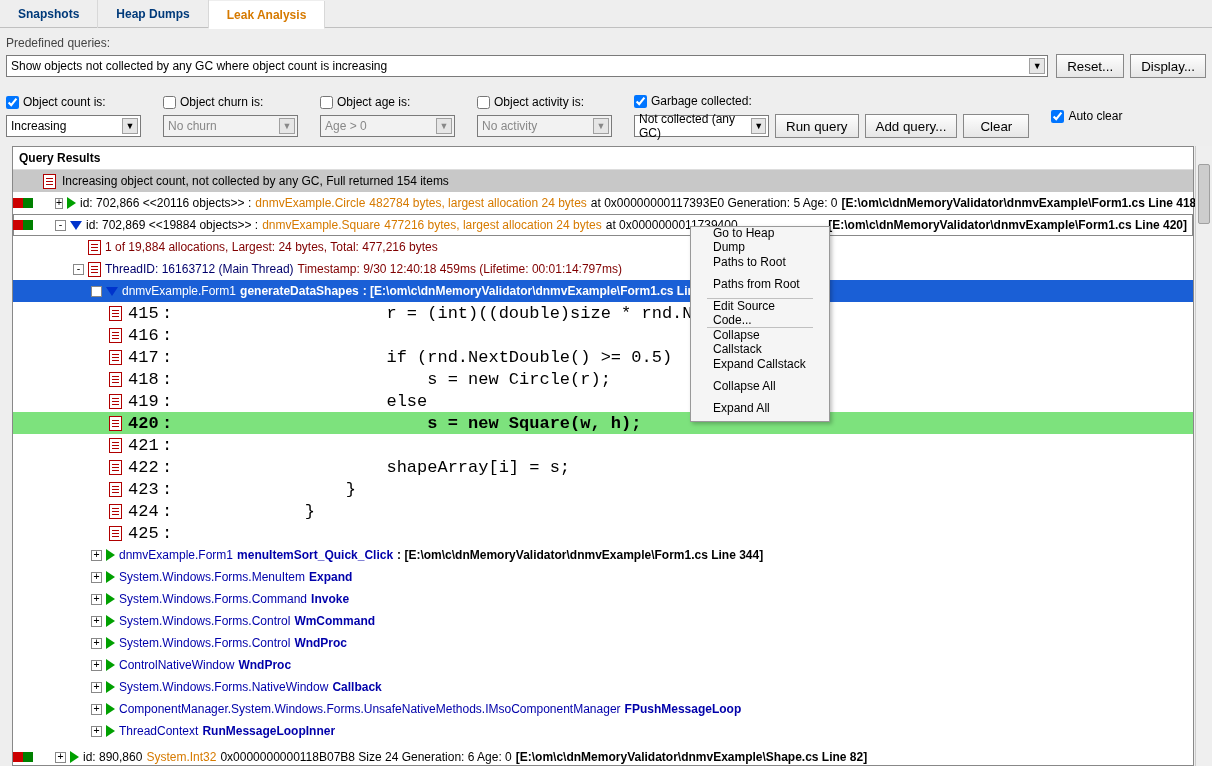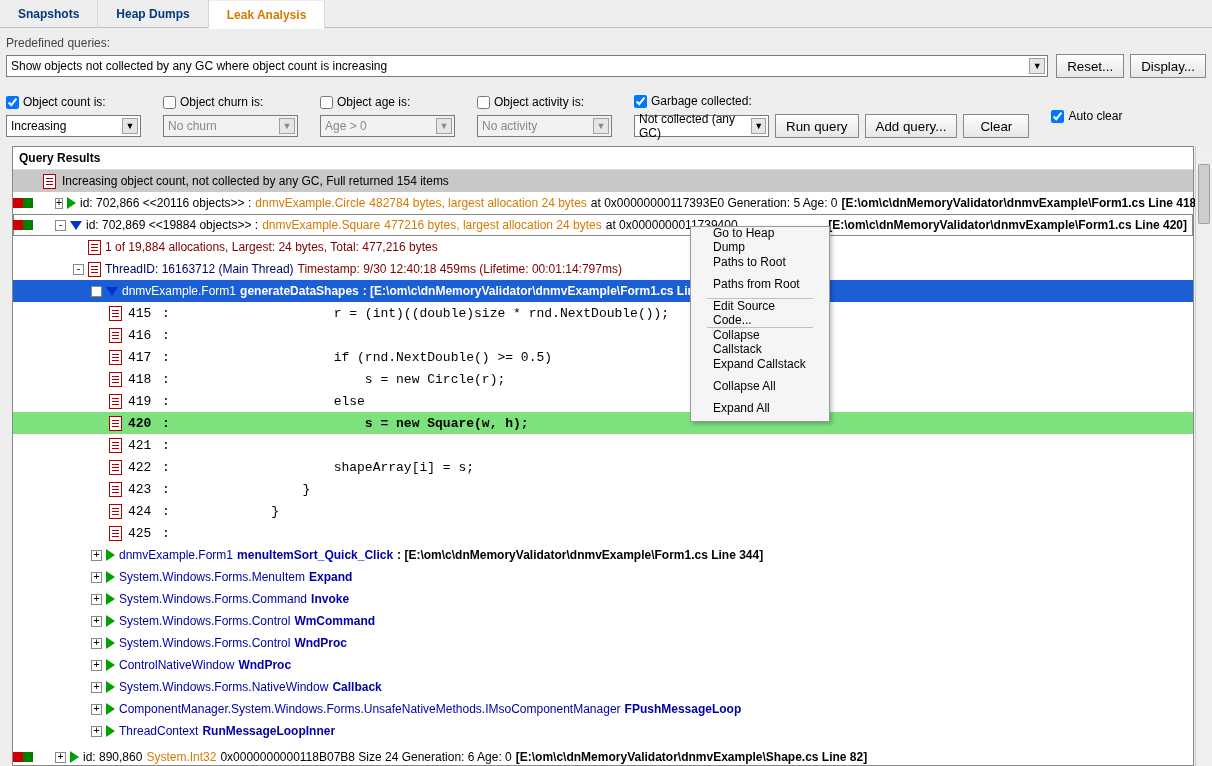--- a/index.html
+++ b/index.html
@@ -191,21 +191,21 @@
 .pad-2 { padding-left: 60px; }
 .pad-3 { padding-left: 78px; }
 .row > * { margin-right: 4px; }
 
 .txt-orange { color: #d67a00; }
 .txt-black { color: #000000; }
 .txt-maroon { color: #800000; }
 .txt-blue { color: #0000aa; }
 .txt-darkblue { color: #00006b; }
 .bold { font-weight: bold; }
-.mono { font-family: Consolas, "Courier New", monospace; font-size:13px; }
+.mono { font-family: Consolas, "Courier New", monospace; font-size:17px; }
 
 .row.selected {
   background: #1a5fd6;
   color: #ffffff;
 }
 .row.selected .txt-blue, .row.selected .bold { color:#fff; }
 
 .row.outlined { outline: 1px solid #888; outline-offset: -1px; }
 
 .code-row {

